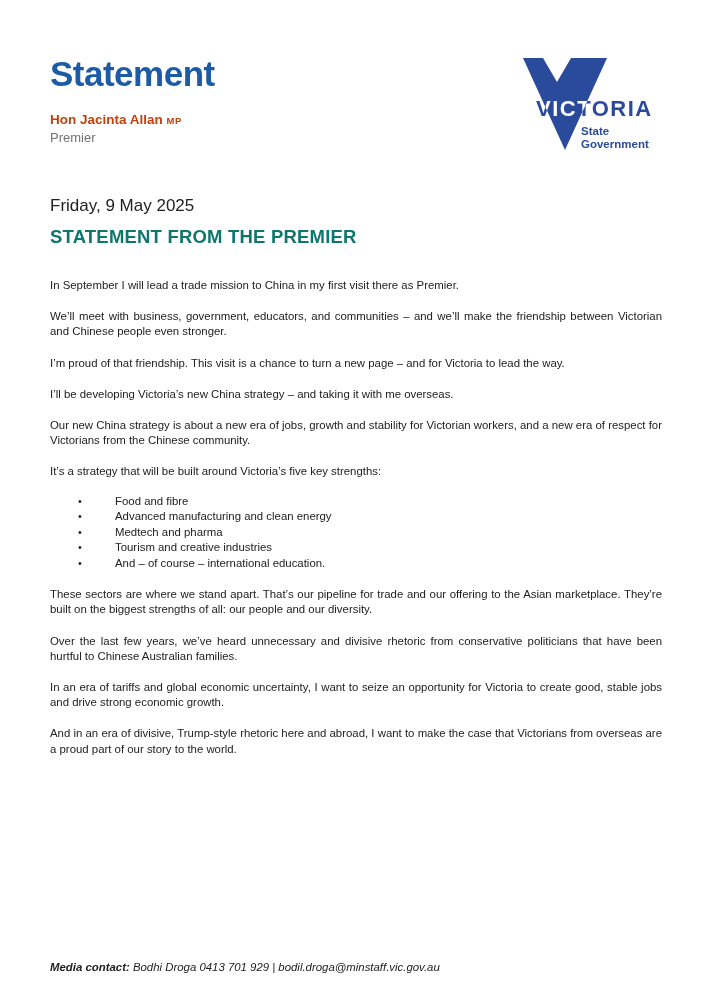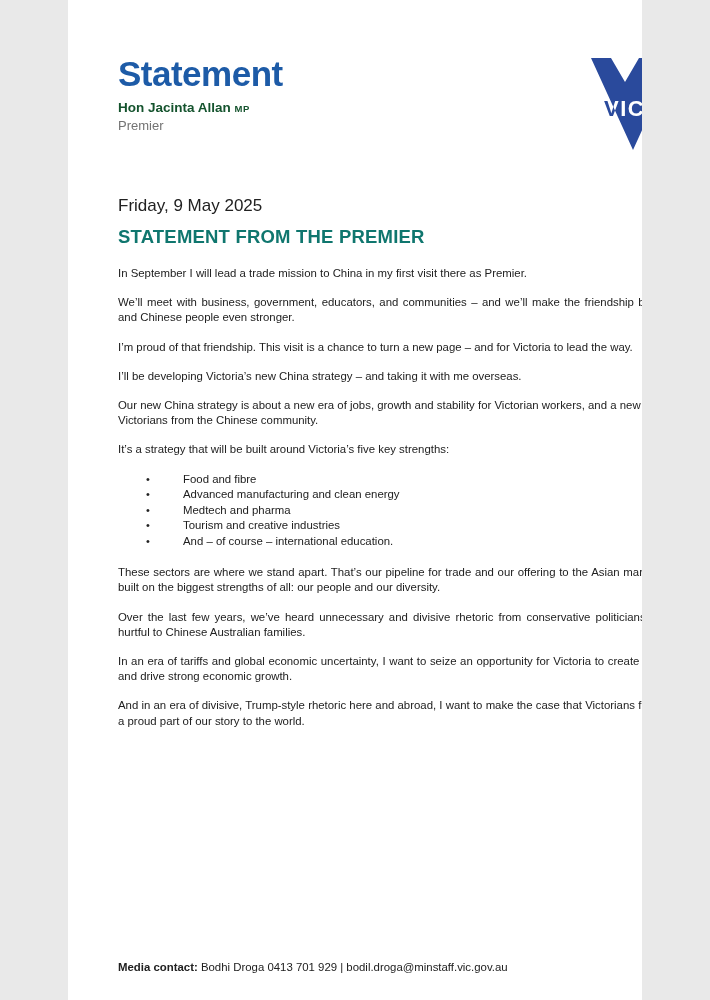--- a/index.html
+++ b/index.html
@@ -1,53 +1,53 @@
 <!DOCTYPE html>
 <html><head>
 <meta charset="utf-8">
 <style>
   html,body{margin:0;padding:0;background:#e9e9e9;}
   .page{
     position:relative;
-    width:574px;height:1000px;
+    width:710px;height:1000px;
     margin:0 auto;
     background:#ffffff;
     font-family:"Liberation Sans", sans-serif;
     color:#212121;
     overflow:hidden;
   }
   
   .header{position:absolute;top:55px;left:50px;}
   .masthead{
     font-size:35px;font-weight:bold;letter-spacing:-0.5px;
     color:#1d5ba7;line-height:38px;
   }
-  .name-line{margin-top:7px;font-size:13.5px;font-weight:bold;color:#14532d;line-height:15px;}
+  .name-line{margin-top:19px;font-size:13.5px;font-weight:bold;color:#c2410c;line-height:15px;}
   .name-suffix{font-size:9.5px;letter-spacing:0.5px;}
   .role{margin-top:2px;font-size:13px;color:#737373;line-height:15px;}
   
   .logo{position:absolute;top:53px;left:505px;width:160px;height:102px;}
   
   .date{position:absolute;top:196px;left:50px;font-size:17px;color:#212121;}
   .doc-title{
     position:absolute;top:226px;left:50px;
     font-size:18.5px;font-weight:bold;color:#0f766e;letter-spacing:0.2px;
   }
   .body-copy{
     position:absolute;top:262px;left:50px;width:612px;
     font-size:11.4px;line-height:15.2px;color:#212121;
   }
-  .body-copy p{margin:4px 0 14px 0;text-align:justify;}
+  .body-copy p{margin:16px 0 14px 0;text-align:justify;}
   .strengths{list-style:none;margin:12px 0 16px 28px;padding:0;}
   .strengths li{position:relative;padding-left:37px;line-height:15.5px;}
   .strengths li .bullet-dot{
     position:absolute;left:0;top:0;font-size:11px;color:#212121;
   }
   
-  .footer{position:absolute;top:961px;left:50px;font-size:11.4px;color:#212121;}
+  .footer{position:absolute;top:961px;left:50px;font-size:11.4px;color:#212121;font-style:italic;}
   .footer .label{font-weight:bold;}
 </style>
 </head>
 <body>
 
 <div class="page">
 
   <div class="header">
     <div class="masthead">Statement</div>
     <div class="name-line">

